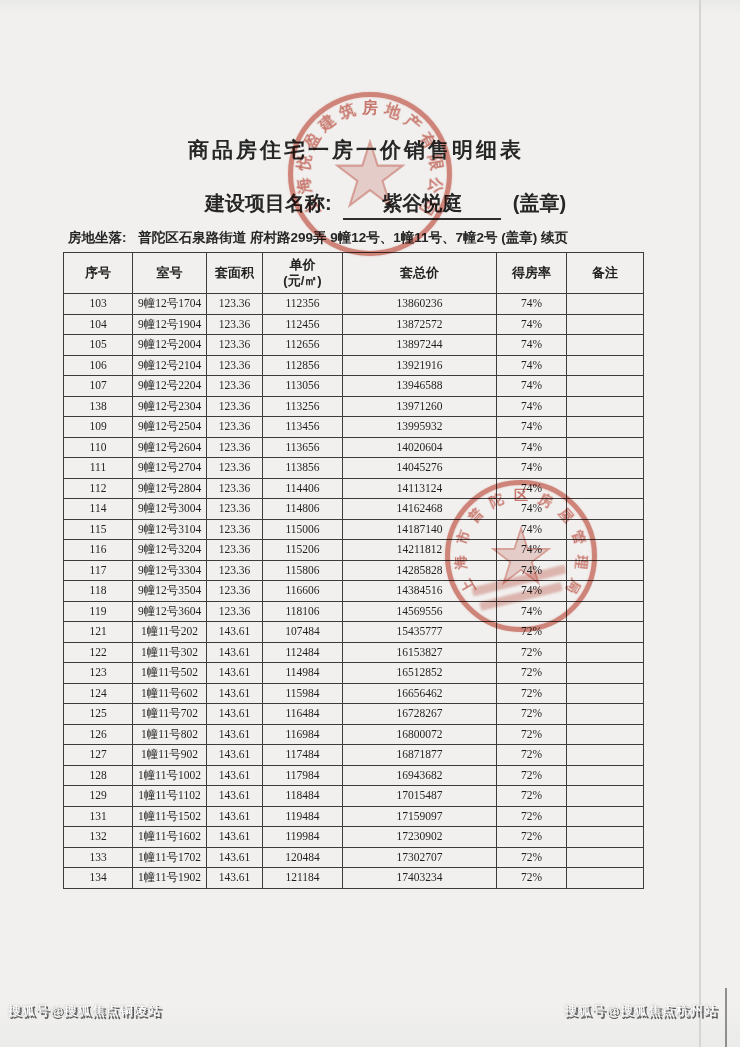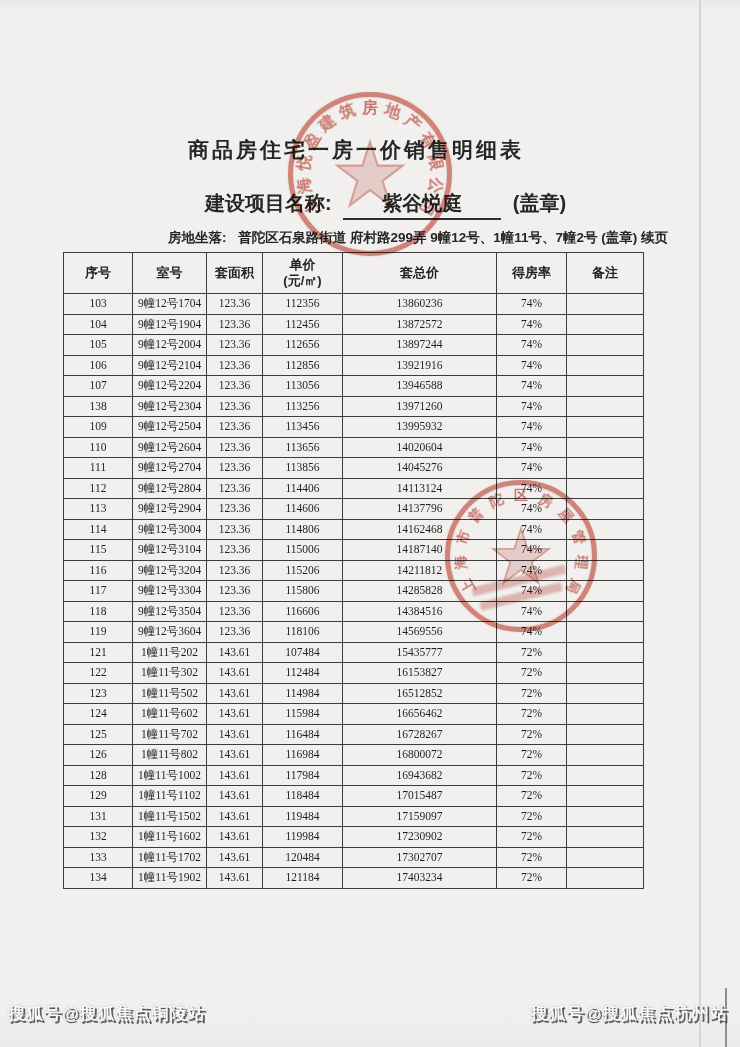--- a/index.html
+++ b/index.html
@@ -25,21 +25,21 @@
     position:absolute;top:190px;left:205px;font-size:20px;font-weight:bold;color:#262626;
     font-family:"Liberation Sans", sans-serif;
   }
   .project-name{
     display:inline-block;min-width:150px;text-align:center;
     border-bottom:2px solid #2e2e2e;padding:0 4px 1px 4px;margin:0 6px;
   }
   .location-line{
     position:absolute;top:229px;left:68px;width:600px;
     font-size:13.5px;font-weight:bold;color:#262626;
-    font-family:"Liberation Sans", sans-serif;white-space:nowrap;text-align:right;
+    font-family:"Liberation Sans", sans-serif;white-space:nowrap;
   }
   .location-label{margin-right:8px;}
 
   table.price-table{
     position:absolute;left:63px;top:252px;width:580px;
     border-collapse:collapse;table-layout:fixed;
   }
   .price-table th,.price-table td{
     border:1.4px solid #3c3c3c;
     text-align:center;vertical-align:middle;
@@ -74,27 +74,27 @@
     opacity:.6;filter:blur(.4px);
   }
   .seal-noise{
     position:absolute;background:rgba(186,50,34,.30);
     filter:blur(1.2px);border-radius:2px;
   }
 
   .watermark{
     position:absolute;top:1002px;
     font-family:"Liberation Sans", sans-serif;
-    font-size:17px;font-weight:bold;letter-spacing:1px;
+    font-size:13px;font-weight:bold;letter-spacing:1px;
     color:#fafafa;
     text-shadow:2px 2px 0 rgba(75,75,75,.9), 0 0 1px rgba(110,110,110,.7);
     white-space:nowrap;
   }
   .wm-left{left:8px;}
-  .wm-right{right:12px;margin-left:36px;}
+  .wm-right{right:22px;margin-left:36px;}
 </style>
 </head>
 <body>
 
 <div class="page">
 
   <div class="edge-line-long"></div>
   <div class="edge-line-short"></div>
 
   <div class="doc-title">商品房住宅一房一价销售明细表</div>
@@ -217,29 +217,20 @@
         <tr>
           <td>112</td>
           <td>9幢12号2804</td>
           <td>123.36</td>
           <td>114406</td>
           <td>14113124</td>
           <td>74%</td>
           <td></td>
         </tr>
         <tr>
-          <td>113</td>
-          <td>9幢12号2904</td>
-          <td>123.36</td>
-          <td>114606</td>
-          <td>14137796</td>
-          <td>74%</td>
-          <td></td>
-        </tr>
-        <tr>
           <td>114</td>
           <td>9幢12号3004</td>
           <td>123.36</td>
           <td>114806</td>
           <td>14162468</td>
           <td>74%</td>
           <td></td>
         </tr>
         <tr>
           <td>115</td>
@@ -330,20 +321,29 @@
           <td>16728267</td>
           <td>72%</td>
           <td></td>
         </tr>
         <tr>
           <td>126</td>
           <td>1幢11号802</td>
           <td>143.61</td>
           <td>116984</td>
           <td>16800072</td>
+          <td>72%</td>
+          <td></td>
+        </tr>
+        <tr>
+          <td>127</td>
+          <td>1幢11号902</td>
+          <td>143.61</td>
+          <td>117484</td>
+          <td>16871877</td>
           <td>72%</td>
           <td></td>
         </tr>
         <tr>
           <td>128</td>
           <td>1幢11号1002</td>
           <td>143.61</td>
           <td>117984</td>
           <td>16943682</td>
           <td>72%</td>

